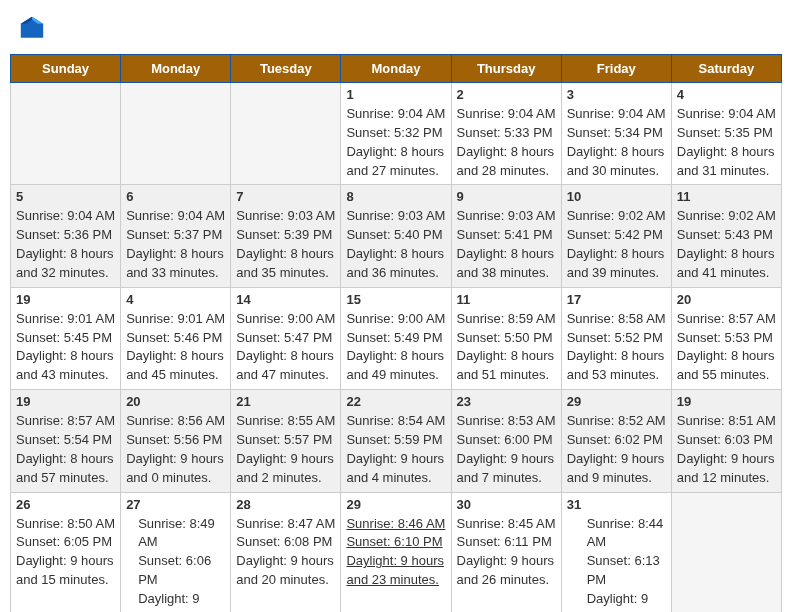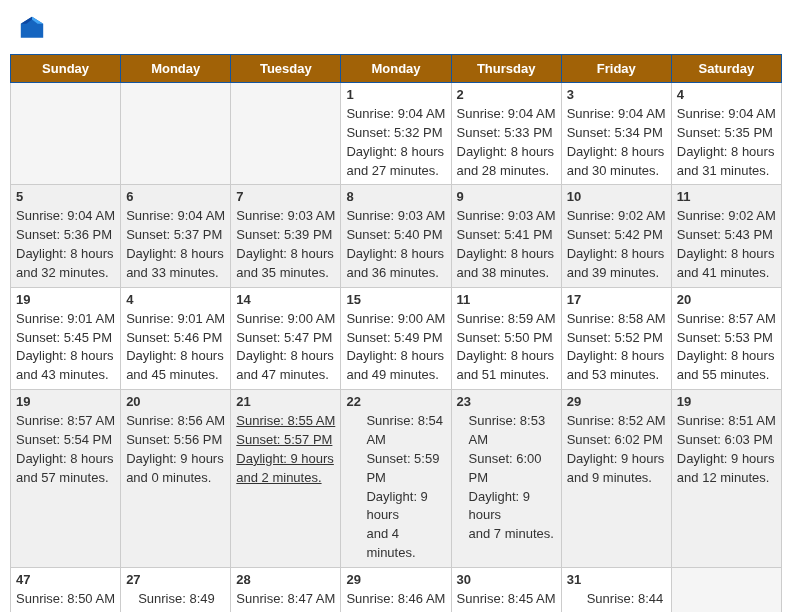--- a/index.html
+++ b/index.html
@@ -277,35 +277,35 @@
         </td>
         <td>
           <span class="day-number">20</span>
           <div class="day-info" style="white-space: pre-line;">Sunrise: 8:56 AM
 Sunset: 5:56 PM
 Daylight: 9 hours
 and 0 minutes.</div>
         </td>
         <td>
           <span class="day-number">21</span>
-          <div class="day-info" style="white-space: pre-line; text-decoration: underline;">Sunrise: 8:55 AM
+          <div class="day-info" style="white-space: pre-line;">Sunrise: 8:55 AM
 Sunset: 5:57 PM
 Daylight: 9 hours
 and 2 minutes.</div>
         </td>
         <td>
           <span class="day-number">22</span>
-          <div class="day-info" style="white-space: pre-line; margin-left: 20px;">Sunrise: 8:54 AM
+          <div class="day-info" style="white-space: pre-line;">Sunrise: 8:54 AM
 Sunset: 5:59 PM
 Daylight: 9 hours
 and 4 minutes.</div>
         </td>
         <td>
           <span class="day-number">23</span>
-          <div class="day-info" style="white-space: pre-line; margin-left: 12px;">Sunrise: 8:53 AM
+          <div class="day-info" style="white-space: pre-line;">Sunrise: 8:53 AM
 Sunset: 6:00 PM
 Daylight: 9 hours
 and 7 minutes.</div>
         </td>
         <td>
           <span class="day-number">29</span>
           <div class="day-info" style="white-space: pre-line;">Sunrise: 8:52 AM
 Sunset: 6:02 PM
 Daylight: 9 hours
 and 9 minutes.</div>
@@ -313,21 +313,21 @@
         <td>
           <span class="day-number">19</span>
           <div class="day-info" style="white-space: pre-line;">Sunrise: 8:51 AM
 Sunset: 6:03 PM
 Daylight: 9 hours
 and 12 minutes.</div>
         </td>
       </tr>
       <tr>
         <td>
-          <span class="day-number">47</span>
+          <span class="day-number">26</span>
           <div class="day-info" style="white-space: pre-line;">Sunrise: 8:50 AM
 Sunset: 6:05 PM
 Daylight: 9 hours
 and 15 minutes.</div>
         </td>
         <td>
           <span class="day-number">27</span>
           <div class="day-info" style="white-space: pre-line; margin-left: 12px;">Sunrise: 8:49 AM
 Sunset: 6:06 PM
 Daylight: 9 hours
@@ -335,21 +335,21 @@
         </td>
         <td>
           <span class="day-number">28</span>
           <div class="day-info" style="white-space: pre-line;">Sunrise: 8:47 AM
 Sunset: 6:08 PM
 Daylight: 9 hours
 and 20 minutes.</div>
         </td>
         <td>
           <span class="day-number">29</span>
-          <div class="day-info" style="white-space: pre-line;">Sunrise: 8:46 AM
+          <div class="day-info" style="white-space: pre-line; text-decoration: underline;">Sunrise: 8:46 AM
 Sunset: 6:10 PM
 Daylight: 9 hours
 and 23 minutes.</div>
         </td>
         <td>
           <span class="day-number">30</span>
           <div class="day-info" style="white-space: pre-line;">Sunrise: 8:45 AM
 Sunset: 6:11 PM
 Daylight: 9 hours
 and 26 minutes.</div>

